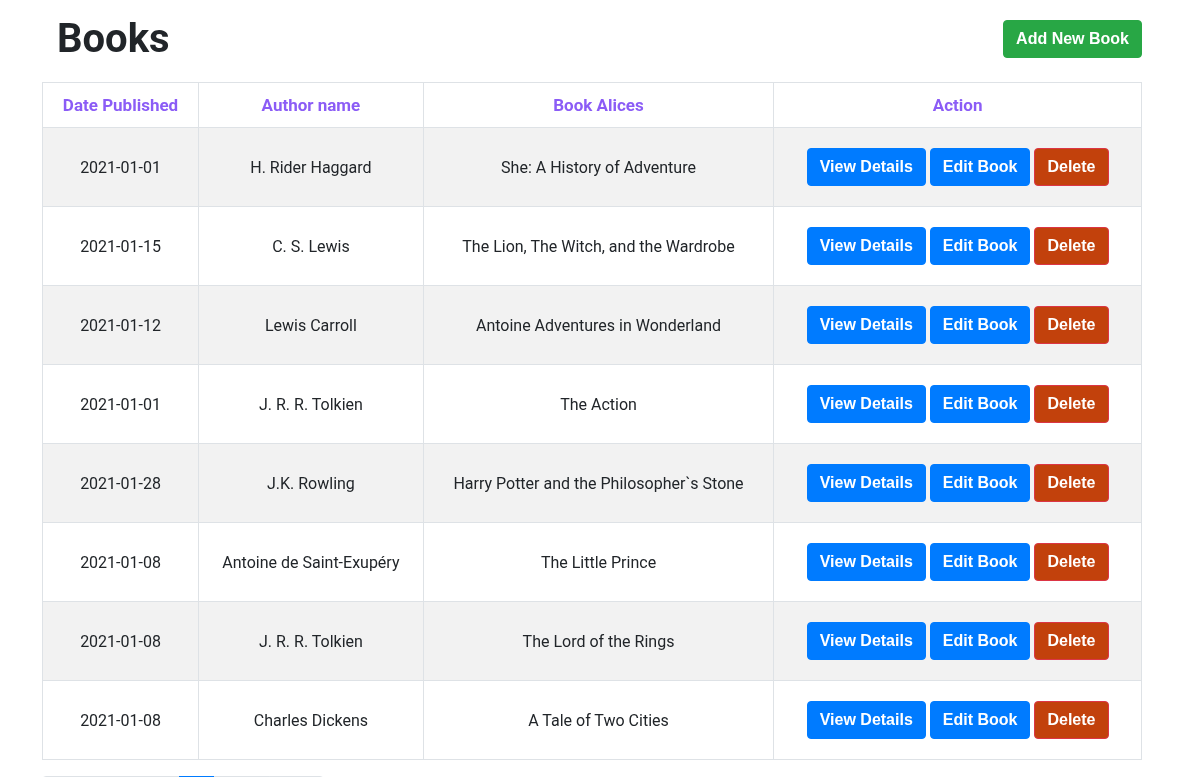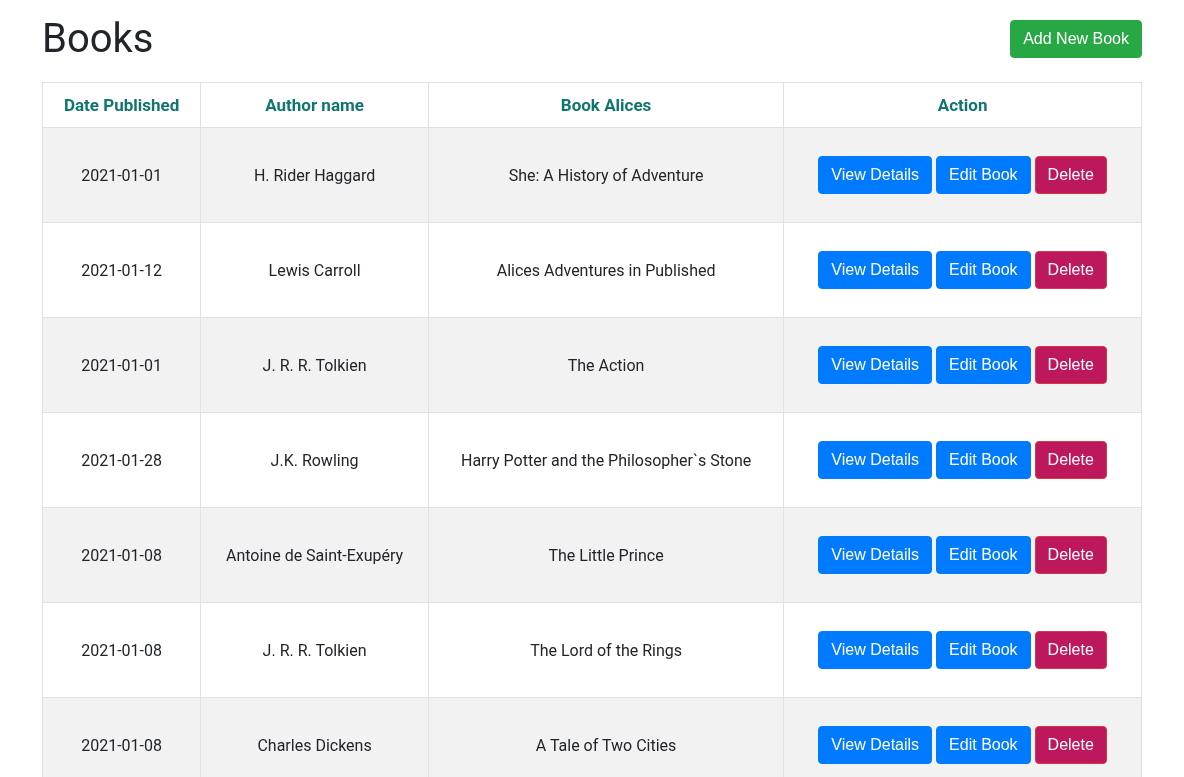--- a/index.html
+++ b/index.html
@@ -15,26 +15,27 @@
       padding: 15px 42px;
     }
     .header-row {
       display: flex;
       justify-content: space-between;
       align-items: center;
       margin-bottom: 20px;
     }
     .page-title {
       font-size: 40px;
-      font-weight: 400;
+      font-weight: 700;
       color: #212529;
+      margin-left: 15px;
     }
     .btn {
       display: inline-block;
-      font-weight: 400;
+      font-weight: 700;
       text-align: center;
       vertical-align: middle;
       user-select: none;
       border: 1px solid transparent;
       padding: 6px 12px;
       font-size: 16px;
       line-height: 1.5;
       border-radius: 4px;
       cursor: pointer;
       white-space: nowrap;
@@ -44,55 +45,55 @@
       background-color: #28a745;
       border-color: #28a745;
     }
     .btn-primary {
       color: #fff;
       background-color: #007bff;
       border-color: #007bff;
     }
     .btn-danger {
       color: #fff;
-      background-color: #be185d;
+      background-color: #c2410c;
       border-color: #dc3545;
     }
     .table {
       width: 100%;
       border-collapse: collapse;
       margin-bottom: 16px;
     }
     .table th, .table td {
       padding: 12px;
       vertical-align: middle;
       border: 1px solid #dee2e6;
       text-align: center;
     }
     .table th {
       background-color: #ffffff;
       font-weight: 700;
-      color: #0f766e;
+      color: #8b5cf6;
       font-size: 17px;
     }
     .table tbody tr:nth-child(odd) {
       background-color: #f2f2f2;
     }
     .table tbody tr:nth-child(even) {
       background-color: #ffffff;
     }
     .table td {
       color: #212529;
       font-size: 16px;
     }
     .action-cell {
       white-space: nowrap;
     }
     .action-cell .btn {
-      margin: 16px 2px;
+      margin: 8px 2px;
     }
     .pagination {
       display: flex;
       list-style: none;
       border-radius: 4px;
     }
     .page-item {
       display: block;
     }
     .page-link {
@@ -147,23 +148,29 @@
     </tr>
   </thead>
   <tbody id="table-body">
   <tr>
         <td>2021-01-01</td>
         <td>H. Rider Haggard</td>
         <td>She: A History of Adventure</td>
         <td class="action-cell"><button class="btn btn-primary">View Details</button><button class="btn btn-primary">Edit Book</button><button class="btn btn-danger">Delete</button></td>
       </tr>
       <tr>
+        <td>2021-01-15</td>
+        <td>C. S. Lewis</td>
+        <td>The Lion, The Witch, and the Wardrobe</td>
+        <td class="action-cell"><button class="btn btn-primary">View Details</button><button class="btn btn-primary">Edit Book</button><button class="btn btn-danger">Delete</button></td>
+      </tr>
+      <tr>
         <td>2021-01-12</td>
         <td>Lewis Carroll</td>
-        <td>Alices Adventures in Published</td>
+        <td>Antoine Adventures in Wonderland</td>
         <td class="action-cell"><button class="btn btn-primary">View Details</button><button class="btn btn-primary">Edit Book</button><button class="btn btn-danger">Delete</button></td>
       </tr>
       <tr>
         <td>2021-01-01</td>
         <td>J. R. R. Tolkien</td>
         <td>The Action</td>
         <td class="action-cell"><button class="btn btn-primary">View Details</button><button class="btn btn-primary">Edit Book</button><button class="btn btn-danger">Delete</button></td>
       </tr>
       <tr>
         <td>2021-01-28</td>

